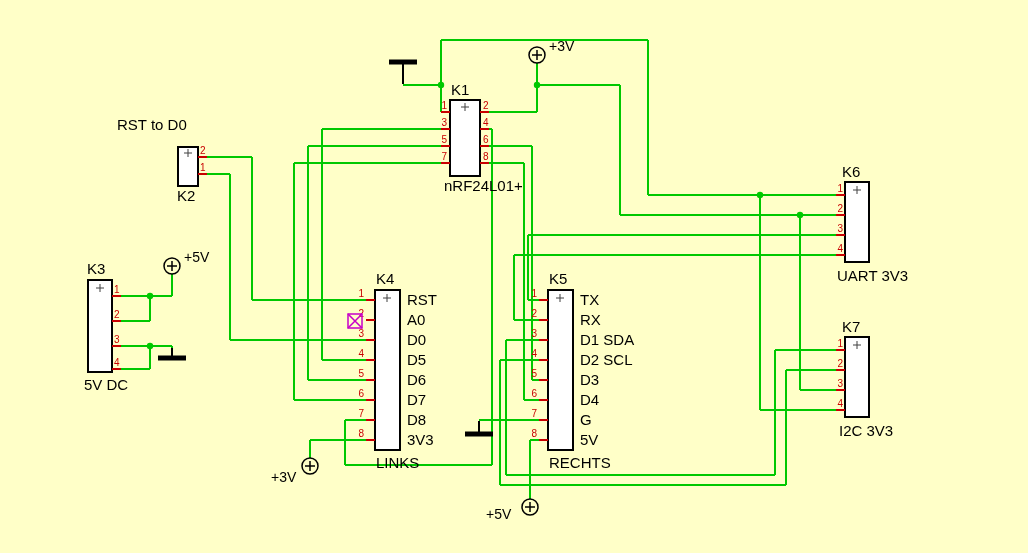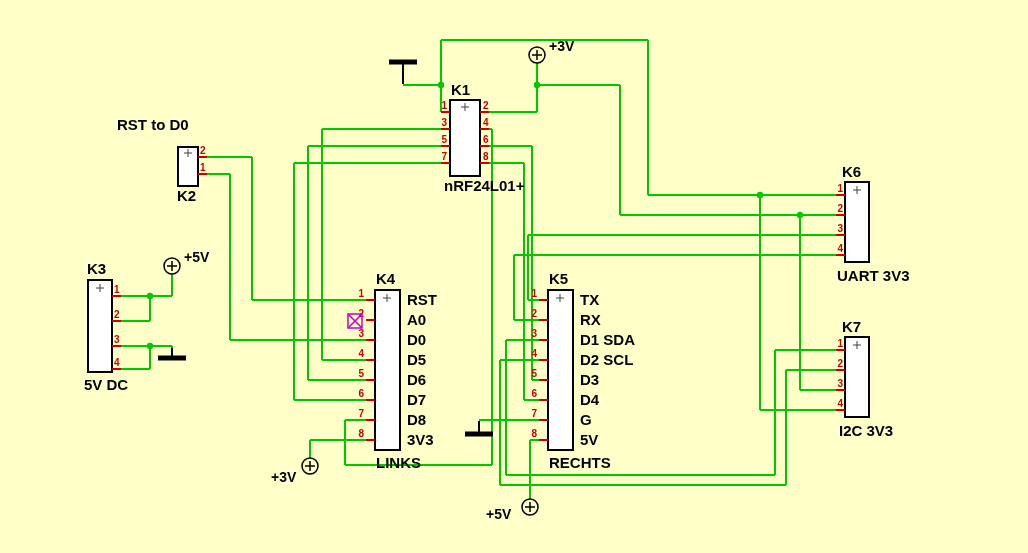--- a/index.html
+++ b/index.html
@@ -1,16 +1,16 @@
 <!DOCTYPE html>
 <html><head>
 <meta charset="utf-8">
 <style>
   html,body{margin:0;padding:0;background:#FFFFC8;}
-  .canvas{position:relative;width:1028px;height:553px;background:#FFFFC8;overflow:hidden;font-weight:bold;}
+  .canvas{position:relative;width:1028px;height:553px;background:#FFFFC8;overflow:hidden;}
   svg{display:block;}
   .wire{stroke:#00C800;stroke-width:2;fill:none;shape-rendering:crispEdges;}
   .stub{stroke:#C80000;stroke-width:2;shape-rendering:crispEdges;}
   .box{fill:#FFFFFF;stroke:#000000;stroke-width:2;}
   .dot{fill:#00C800;stroke:none;}
   .gndbar{stroke:#000000;stroke-width:5;}
   .gndstem{stroke:#000000;stroke-width:2;}
   .pwr-circ{fill:none;stroke:#000000;stroke-width:1.5;}
   .pwr-cross{stroke:#000000;stroke-width:1.5;}
   .cross{stroke:#404040;stroke-width:1;}

